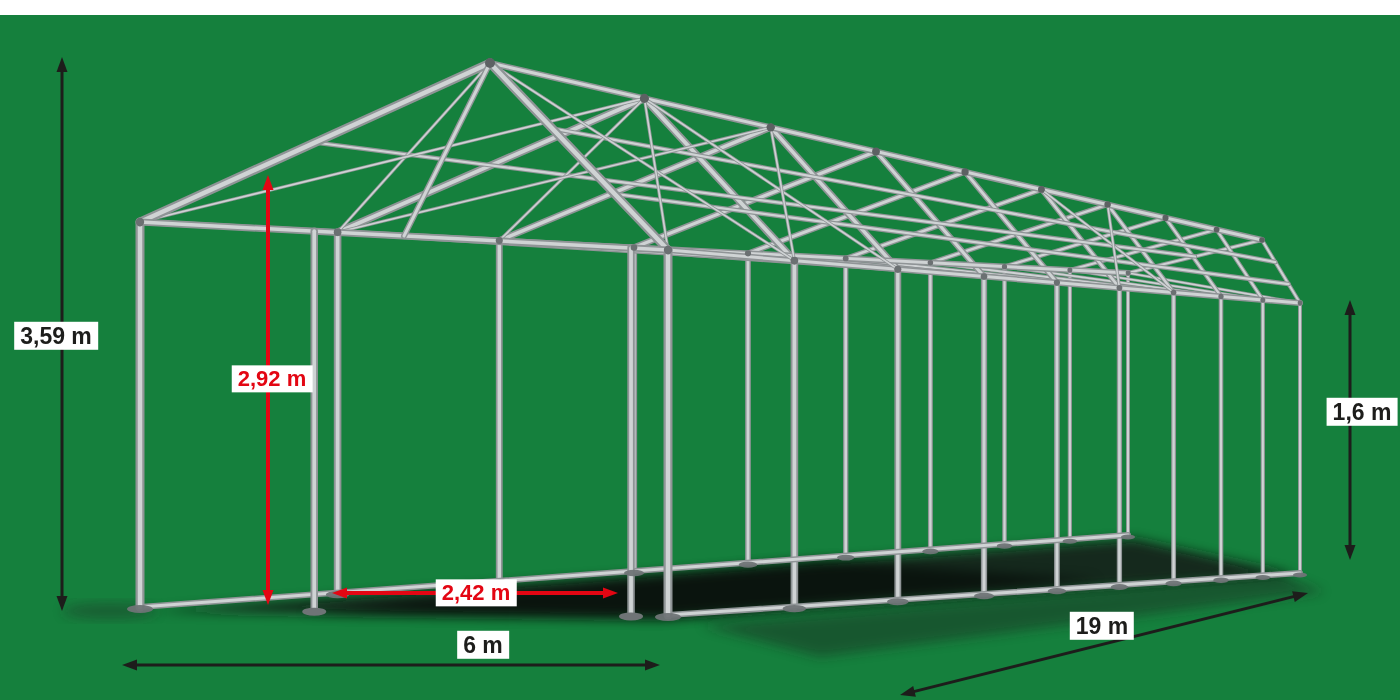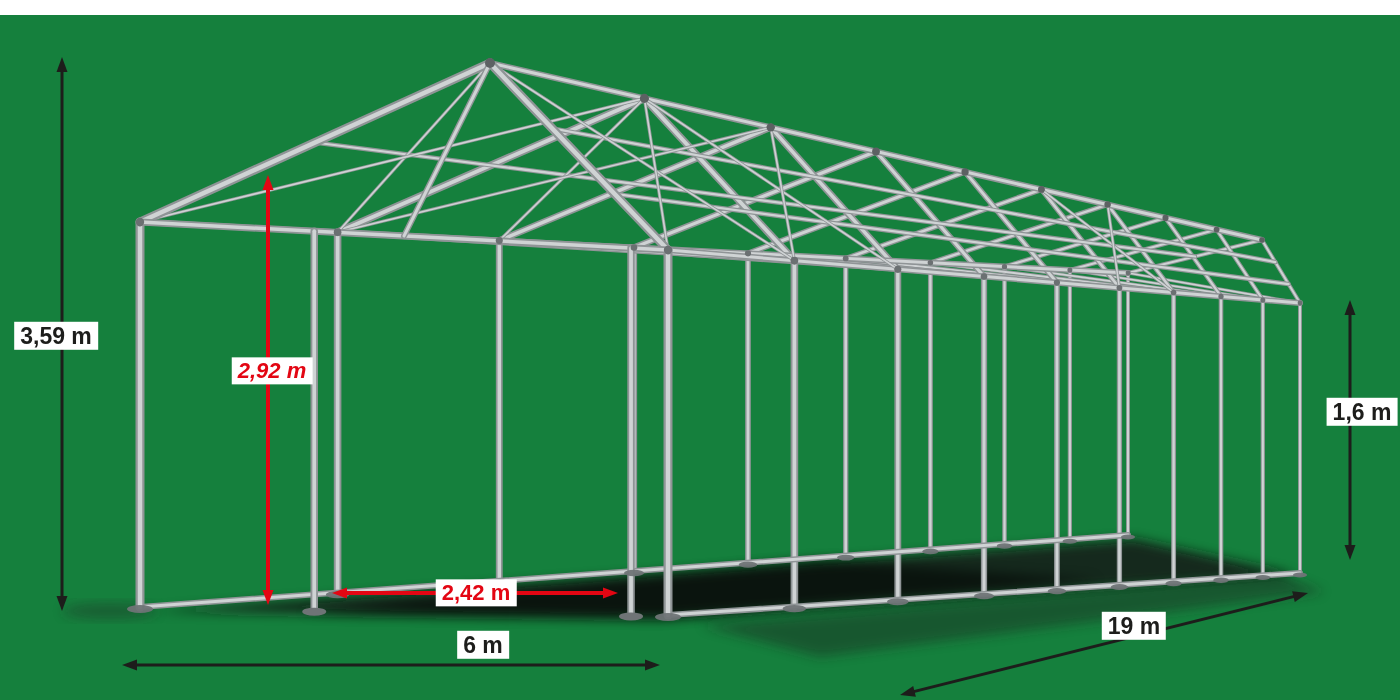--- a/index.html
+++ b/index.html
@@ -267,22 +267,22 @@
         <g>
           <line x1="1350" y1="297" x2="1350" y2="533" stroke="#1d1d1b" stroke-width="3"></line>
           <polygon points="1350,285 1344.5,300 1355.5,300" fill="#1d1d1b"></polygon>
           <polygon points="1350,545 1344.5,530 1355.5,530" fill="#1d1d1b"></polygon>
         </g>
       </g>
   </svg>
 
   <div class="dim-label" style="left:56px;top:321px;">3,59 m</div>
 
-  <div class="dim-label red" style="left:272px;top:356px;font-style:italic;">2,92 m</div>
+  <div class="dim-label red" style="left:272px;top:364px;">2,92 m</div>
 
   <div class="dim-label red" style="left:476px;top:578px;">2,42 m</div>
 
   <div class="dim-label" style="left:483px;top:630px;text-align:center;">6 m</div>
 
-  <div class="dim-label" style="left:1134px;top:611px;">19 m</div>
+  <div class="dim-label" style="left:1102px;top:611px;">19 m</div>
 
   <div class="dim-label" style="left:1362px;top:397px;">1,6 m</div>
 </div>
 
 </body></html>

